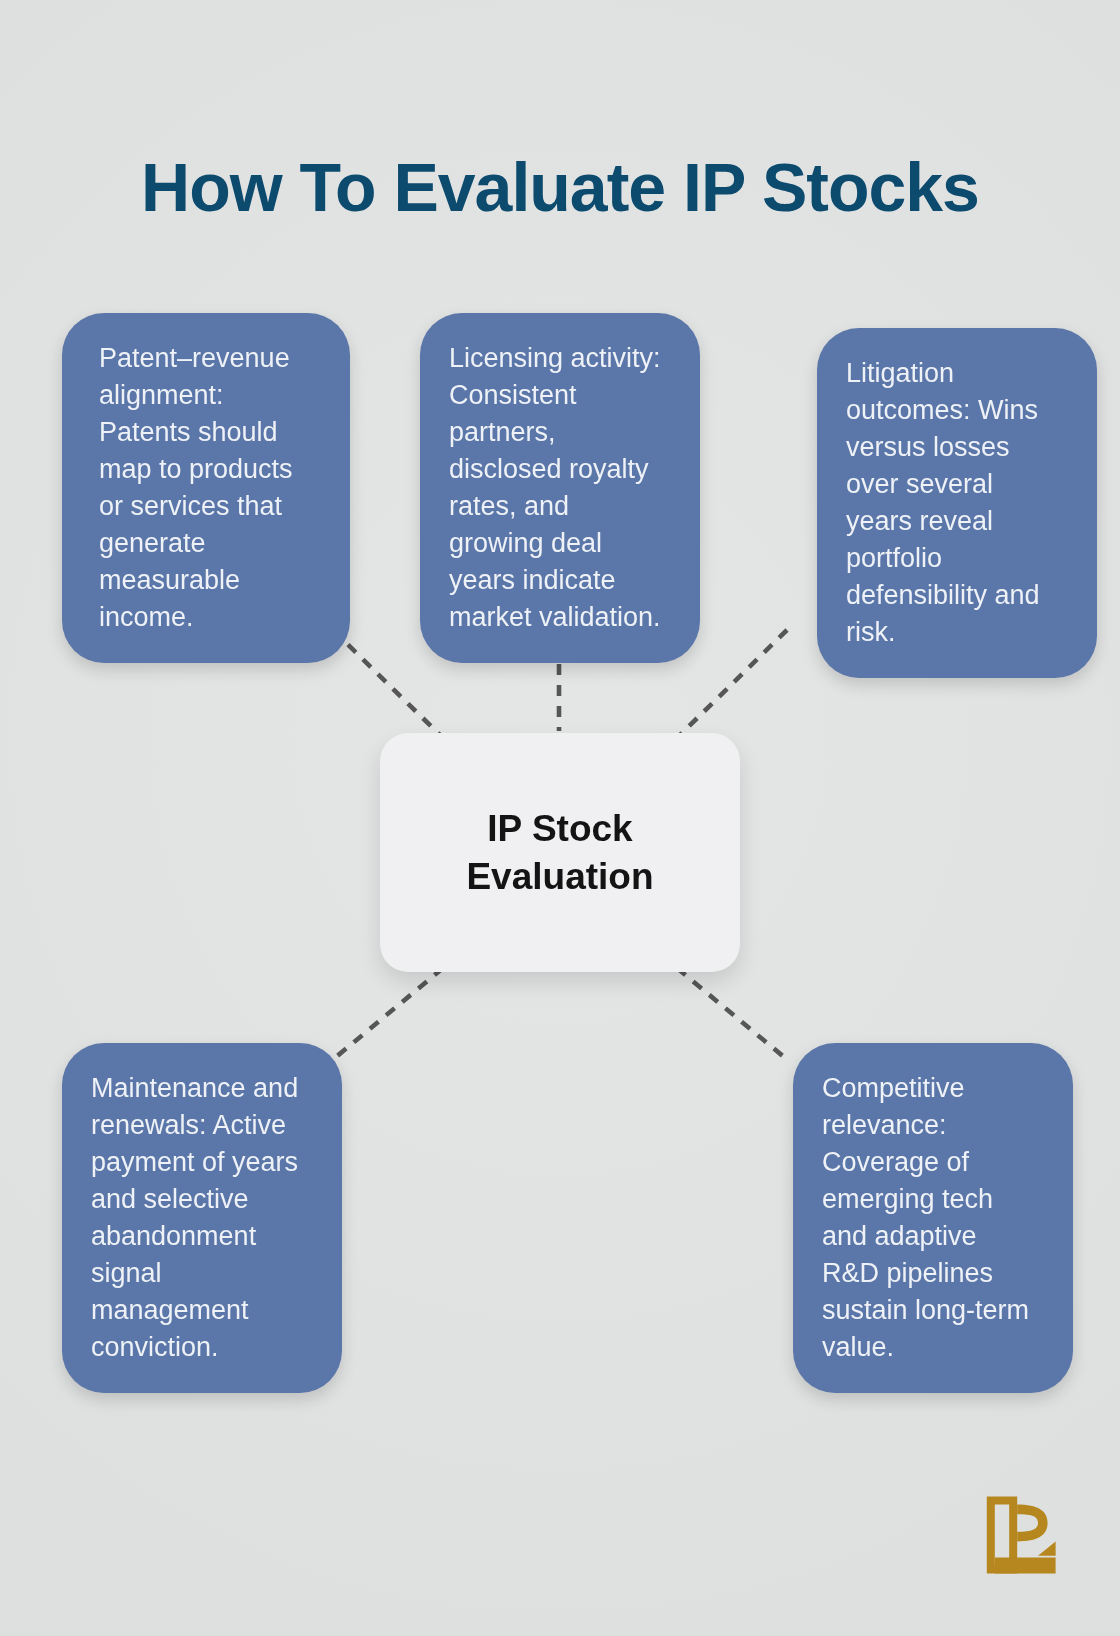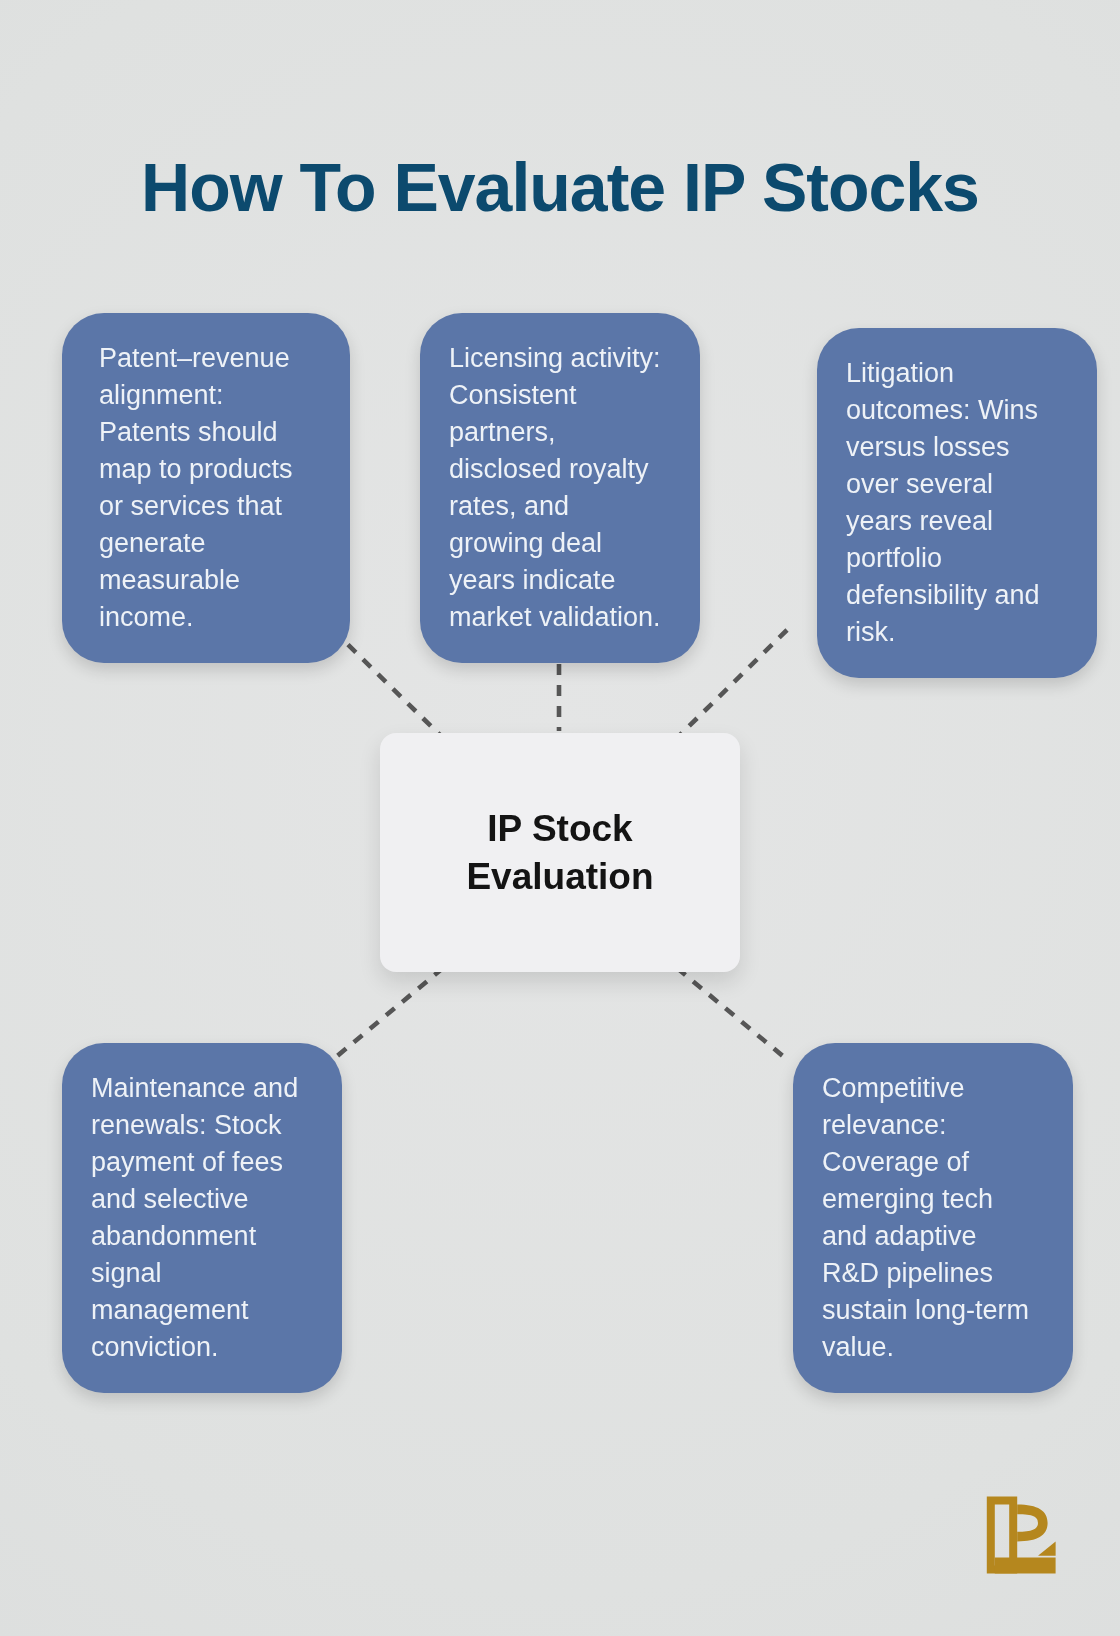--- a/index.html
+++ b/index.html
@@ -48,21 +48,21 @@
   .node-1 { left: 62px;  top: 313px; padding-left: 8px; }
   .node-2 { left: 420px; top: 313px; }
   .node-3 { left: 778px; top: 328px; margin-left: 39px; }
   .node-4 { left: 62px;  top: 1043px; }
   .node-5 { left: 778px; top: 1043px; margin-left: 15px; }
   .center-node {
     position: absolute;
     left: 380px; top: 733px;
     width: 360px; height: 239px;
     background: #f0f0f2;
-    border-radius: 16px;
+    border-radius: 28px;
     box-shadow: 0 10px 22px rgba(0,0,0,0.12);
     display: flex;
     align-items: center;
     justify-content: center;
     text-align: center;
     z-index: 2;
   }
   .center-node .label {
     font-size: 37px;
     font-weight: bold;
@@ -98,21 +98,21 @@
 
 <div class="node node-2">
   <p>Licensing activity: Consistent partners, disclosed royalty rates, and growing deal years indicate market validation.</p>
 </div>
 
 <div class="node node-3">
   <p>Litigation outcomes: Wins versus losses over several years reveal portfolio defensibility and risk.</p>
 </div>
 
 <div class="node node-4">
-  <p>Maintenance and renewals: Stock payment of fees and selective abandonment signal management conviction.</p>
+  <p>Maintenance and renewals: Active payment of years and selective abandonment signal management conviction.</p>
 </div>
 
 <div class="node node-5">
   <p>Competitive relevance: Coverage of emerging tech and adaptive R&amp;D pipelines sustain long-term value.</p>
 </div>
 
 <div class="center-node">
   <div class="label">IP Stock Evaluation</div>
 </div>
 

